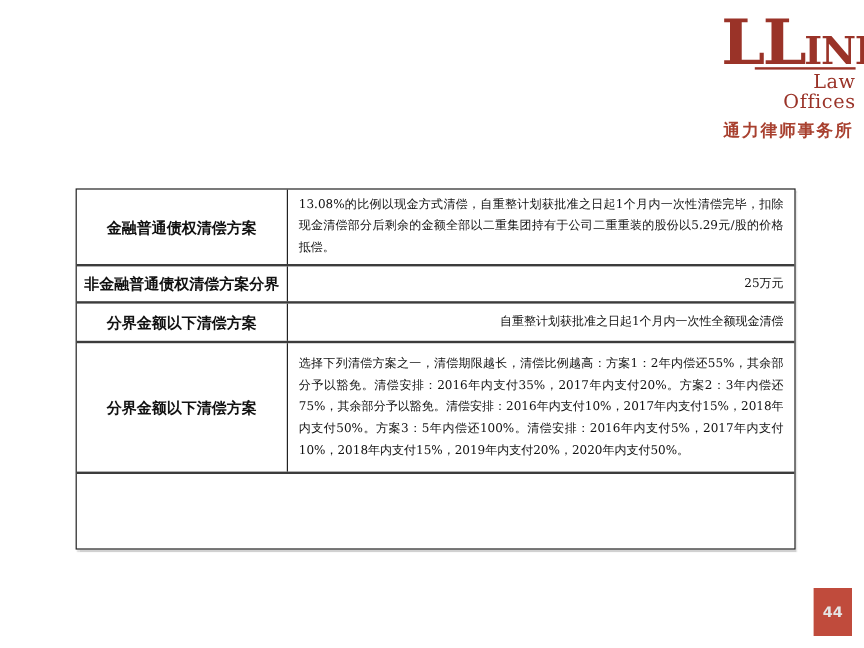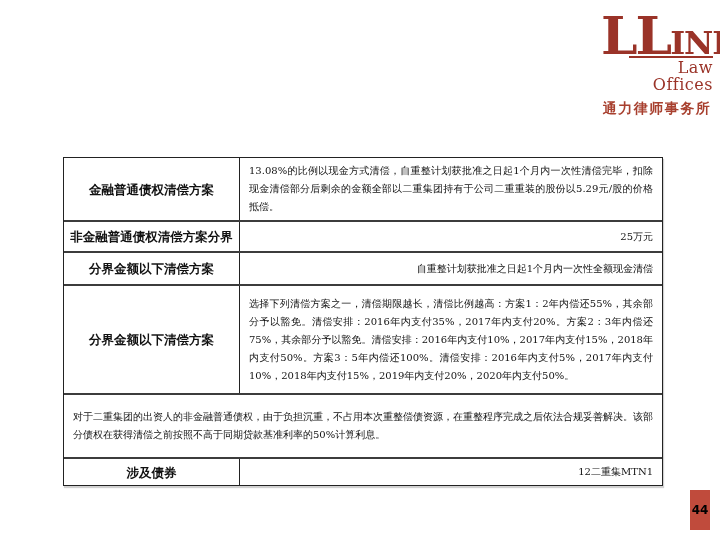--- a/index.html
+++ b/index.html
@@ -94,23 +94,23 @@
   .r2 { min-height: 31px;  }
   .r3 { min-height: 33px;  }
   .r4 { min-height: 109px; }
   .r5 { min-height: 64px;  }
   .r6 { min-height: 28px;  }
 
   
   .page-badge {
     position: absolute;
     right: 10px; bottom: 10px;
-    width: 20px; height: 40px;
+    width: 32px; height: 40px;
     background: #c04b3c;
-    color: #000000;
+    color: #e5e5e5;
     display: flex;
     align-items: center;
     justify-content: center;
     font-family: "DejaVu Sans", "Liberation Sans", sans-serif;
     font-size: 12px;
     font-weight: bold;
   }
 </style>
 </head>
 <body>
@@ -149,29 +149,20 @@
     </div>
 
     <div class="trow r4">
       <div class="tlabel">分界金额以下清偿方案</div>
       <div class="tcontent align-justify">
         <div class="txt">选择下列清偿方案之一，清偿期限越长，清偿比例越高：方案1：2年内偿还55%，其余部分予以豁免。清偿安排：2016年内支付35%，2017年内支付20%。方案2：3年内偿还75%，其余部分予以豁免。清偿安排：2016年内支付10%，2017年内支付15%，2018年内支付50%。方案3：5年内偿还100%。清偿安排：2016年内支付5%，2017年内支付10%，2018年内支付15%，2019年内支付20%，2020年内支付50%。</div>
       </div>
     </div>
 
     <div class="trow r5">
-      <div class="tcontent align-justify">
-        <div class="txt">对于二重集团的出资人的非金融普通债权，由于负担沉重，不占用本次重整偿债资源，在重整程序完成之后依法合规妥善解决。该部分债权在获得清偿之前按照不高于同期贷款基准利率的50%计算利息。</div>
-      </div>
     </div>
 
-    <div class="trow r6">
-      <div class="tlabel">涉及债券</div>
-      <div class="tcontent align-center">
-        <div class="txt">12二重集MTN1</div>
-      </div>
-    </div>
 
   </div>
 
   <div class="page-badge">44</div>
 
 </div>
 
 </body></html>

